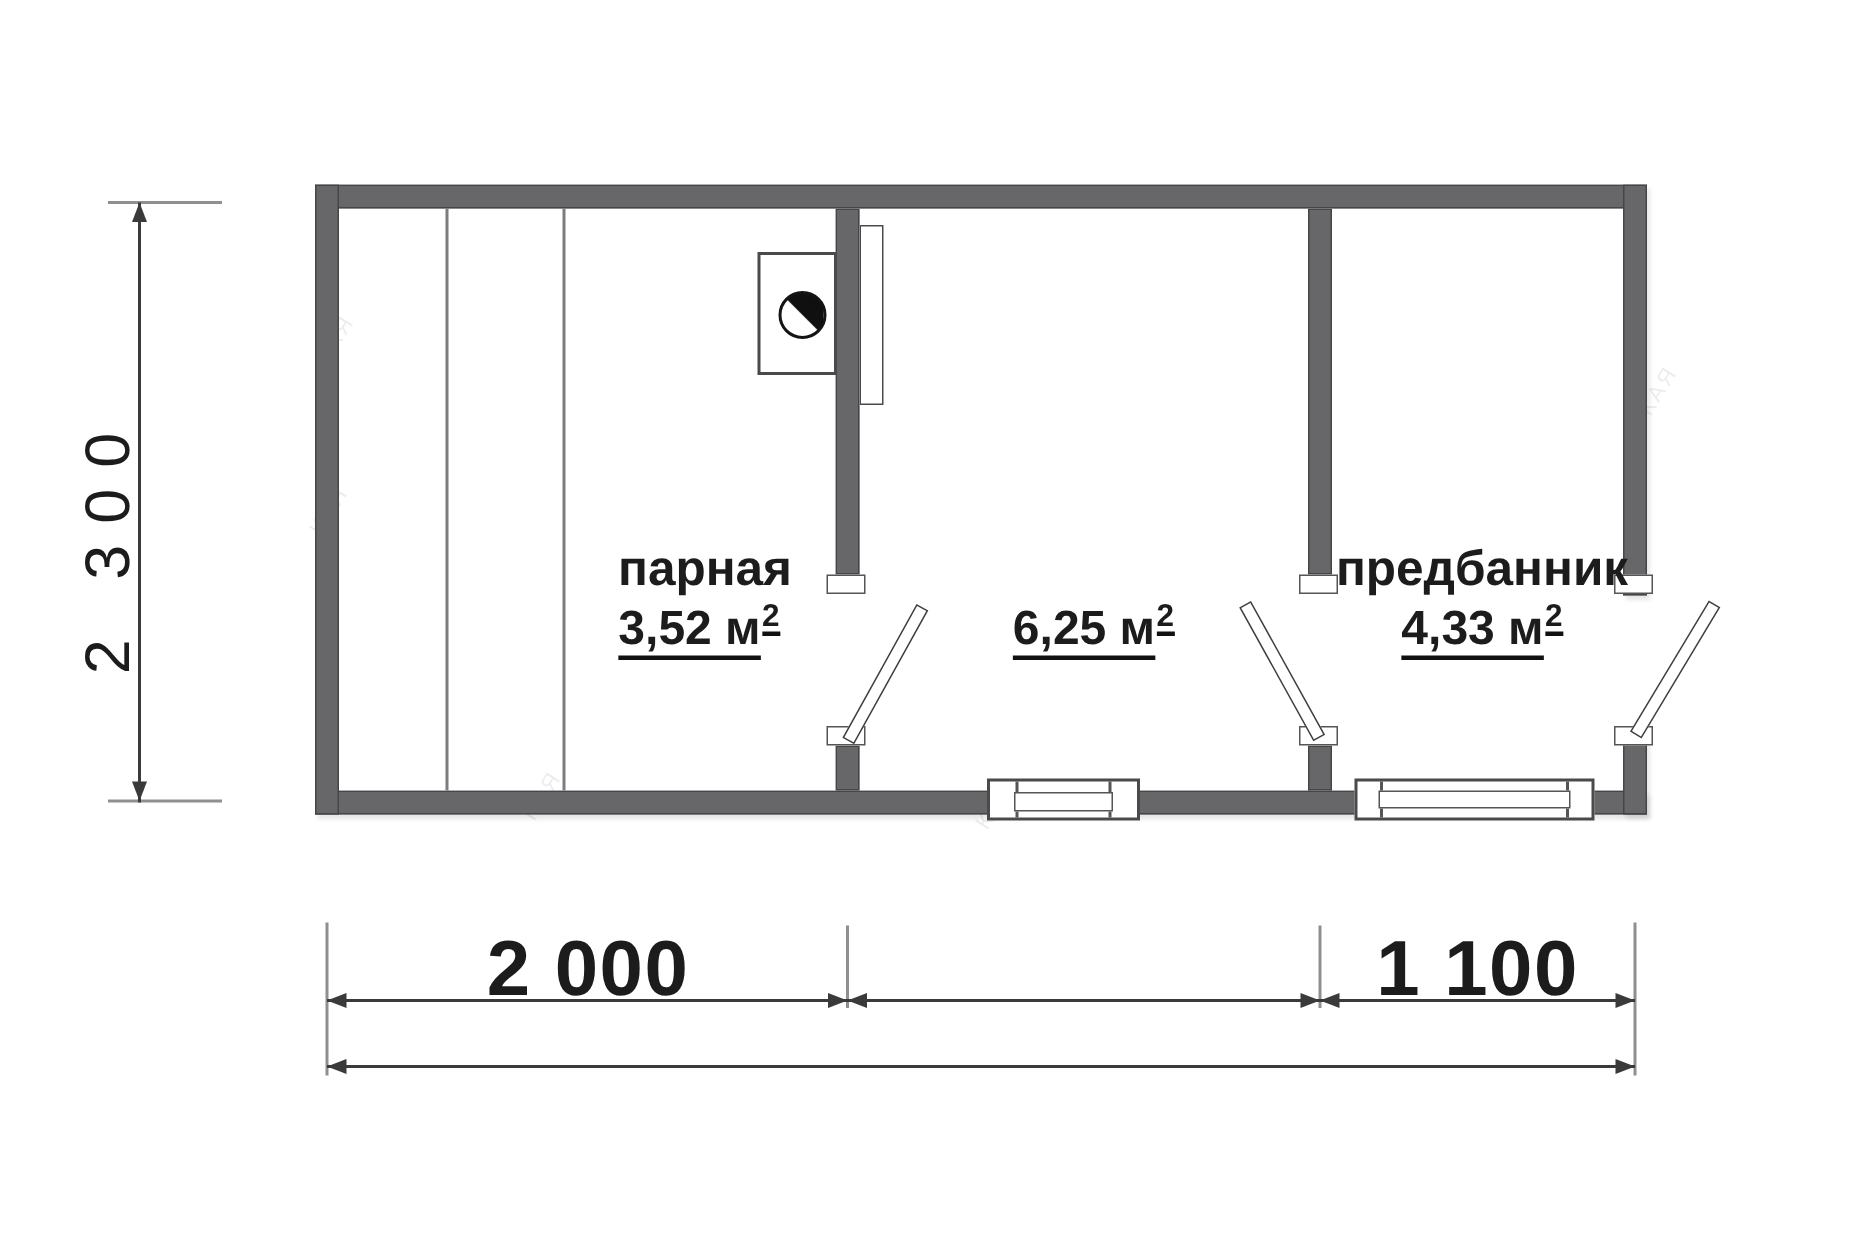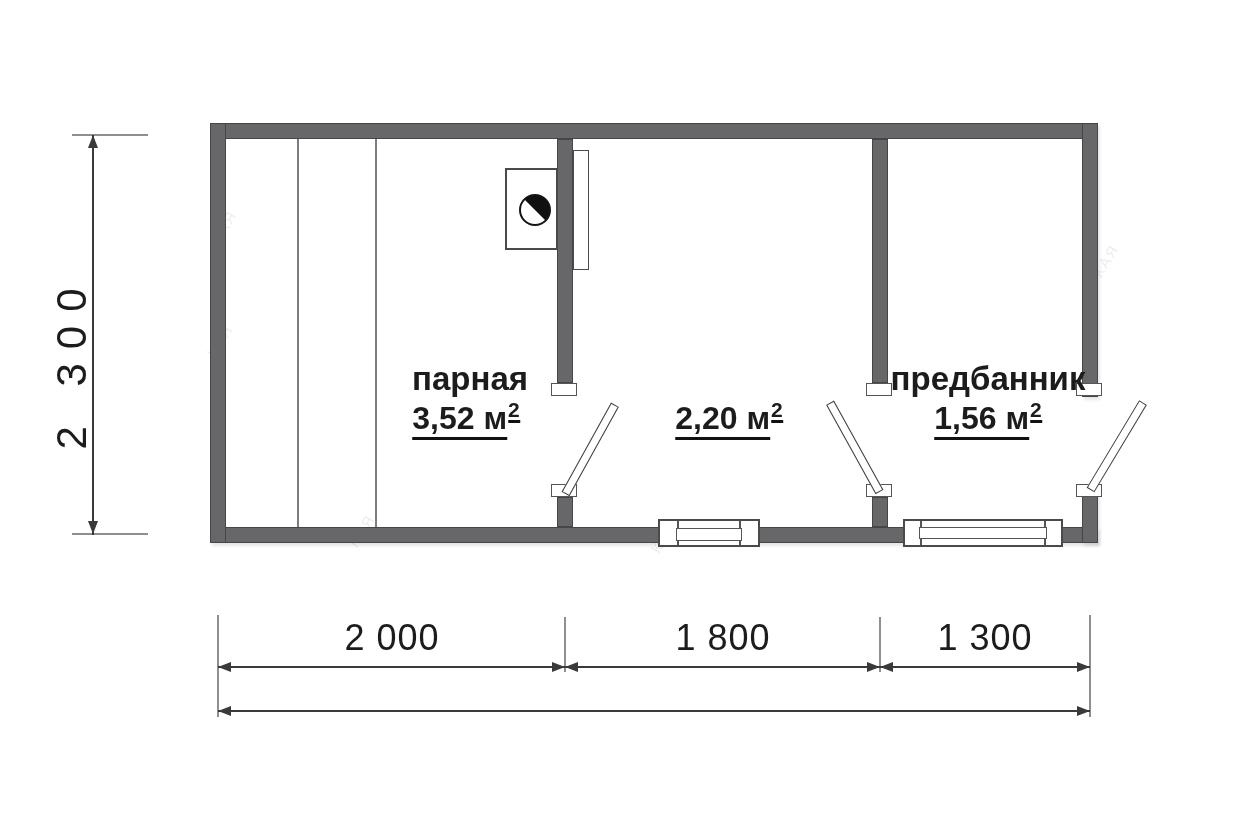--- a/index.html
+++ b/index.html
@@ -35,21 +35,21 @@
   
   .dline{position:absolute;height:2px;background:var(--line)}
   .dline-v{position:absolute;width:2px;background:var(--line)}
   .eline{position:absolute;background:var(--ext)}
   .ah{position:absolute;width:0;height:0;border-style:solid;border-color:transparent}
   .ah.l{border-width:5px 13px 5px 0;border-right-color:var(--line)}
   .ah.r{border-width:5px 0 5px 13px;border-left-color:var(--line)}
   .ah.u{border-width:0 5px 13px 5px;border-bottom-color:var(--line)}
   .ah.d{border-width:13px 5px 0 5px;border-top-color:var(--line)}
   
-  .dimtext{position:absolute;font-size:36px;font-weight:400;letter-spacing:1px;
+  .dimtext{position:absolute;font-size:52px;font-weight:700;letter-spacing:1px;
     white-space:nowrap;transform:translateX(-50%);line-height:1}
   .dimtext-v{position:absolute;font-size:42px;font-weight:400;letter-spacing:14px;
     white-space:nowrap;transform:translate(-50%,-50%) rotate(-90deg);line-height:1}
   .roomlabel{position:absolute;font-size:33px;font-weight:700;white-space:nowrap;
     transform:translateX(-50%);line-height:1}
   .roomarea{position:absolute;font-size:32px;font-weight:700;white-space:nowrap;
     transform:translateX(-50%);line-height:1}
   .roomarea .main{display:inline-block;border-bottom:3px solid #111;padding-bottom:3px}
   .roomarea .sup{display:inline-block;font-size:21px;border-bottom:3px solid #111;
     transform:translateY(-12px);margin-left:1px}
@@ -109,26 +109,26 @@
     <div class="win-div" style="right:15px"></div>
   </div>
   <div class="win-bar" style="left:919px;top:527px;width:128px;height:12px"></div>
 
   <div class="roomlabel" style="left:470px;top:362px">парная</div>
   <div class="roomarea" style="left:466px;top:402px">
     <span class="main">3,52 м</span><span class="sup">2</span>
   </div>
 
   <div class="roomarea" style="left:729px;top:402px">
-    <span class="main">2,20 м</span><span class="sup">2</span>
+    <span class="main">6,25 м</span><span class="sup">2</span>
   </div>
 
   <div class="roomlabel" style="left:988px;top:362px">предбанник</div>
   <div class="roomarea" style="left:988px;top:402px">
-    <span class="main">1,56 м</span><span class="sup">2</span>
+    <span class="main">4,33 м</span><span class="sup">2</span>
   </div>
 
   <div class="eline" style="left:72px;top:134px;width:76px;height:2px"></div>
   <div class="eline" style="left:72px;top:533px;width:76px;height:2px"></div>
   <div class="dline-v" style="left:92px;top:135px;height:400px"></div>
   <div class="ah u" style="left:88px;top:135px"></div>
   <div class="ah d" style="left:88px;top:521px"></div>
   <div class="dimtext-v" style="left:72px;top:362px">2 300</div>
 
   <div class="eline" style="left:217px;top:615px;width:2px;height:102px"></div>
@@ -138,20 +138,19 @@
 
   <div class="dline" style="left:218px;top:666px;width:872px"></div>
   <div class="ah l" style="left:218px;top:662px"></div>
   <div class="ah r" style="left:552px;top:662px"></div>
   <div class="ah l" style="left:565px;top:662px"></div>
   <div class="ah r" style="left:867px;top:662px"></div>
   <div class="ah l" style="left:880px;top:662px"></div>
   <div class="ah r" style="left:1077px;top:662px"></div>
 
   <div class="dimtext" style="left:392px;top:620px">2 000</div>
-  <div class="dimtext" style="left:723px;top:620px">1 800</div>
-  <div class="dimtext" style="left:985px;top:620px">1 300</div>
+  <div class="dimtext" style="left:985px;top:620px">1 100</div>
 
   <div class="dline" style="left:218px;top:710px;width:872px"></div>
   <div class="ah l" style="left:218px;top:706px"></div>
   <div class="ah r" style="left:1077px;top:706px"></div>
 
 </div>
 
 </body></html>

